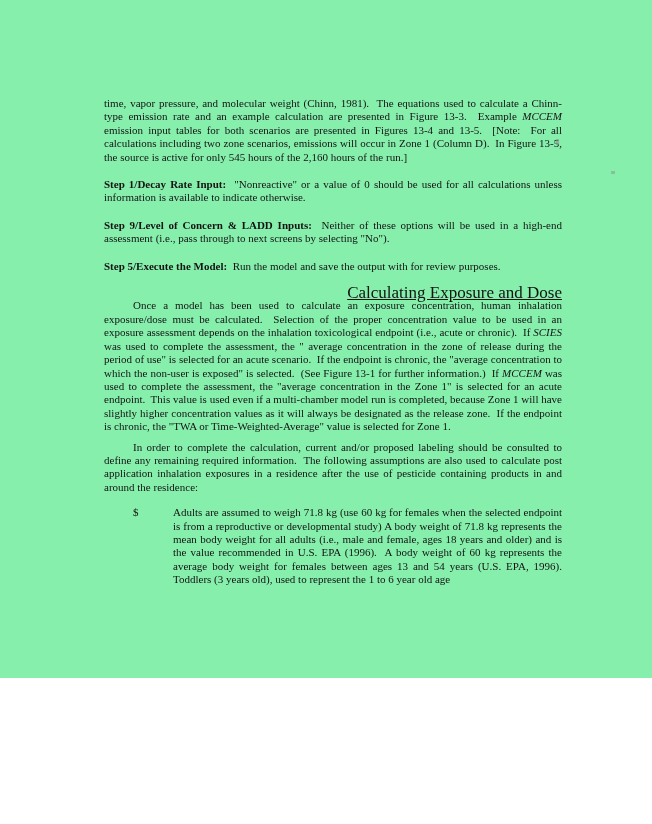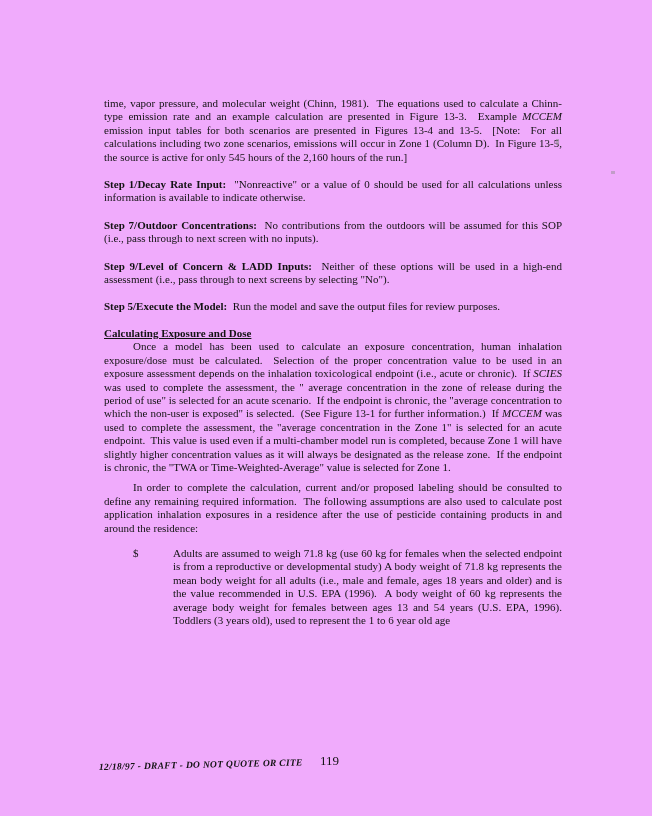--- a/index.html
+++ b/index.html
@@ -3,22 +3,22 @@
 <meta charset="utf-8">
 <style>
   html, body {
     margin: 0;
     padding: 0;
     background: #ffffff;
   }
   .page {
     position: relative;
     width: 652px;
-    height: 816px;
-    background: #f0abfc;
+    height: 678px;
+    background: #86efac;
     font-family: "Liberation Serif", serif;
     color: #131313;
     overflow: hidden;
   }
   .content {
     position: absolute;
     left: 104px;
     top: 97px;
     width: 458px;
     font-size: 11px;
@@ -26,24 +26,24 @@
   }
   .para {
     margin: 0;
     text-align: justify;
     white-space: pre-wrap;
   }
   .p-intro   { margin-top: 0; }
   .p-step    { margin-top: 14px; }
   .heading   {
     margin: 13px 0 0 0;
-    font-size: 11px;
-    font-weight: bold;
+    font-size: 17px;
+    font-weight: normal;
     text-decoration: underline;
-    text-align: left;
+    text-align: right;
     white-space: pre-wrap;
   }
   .p-once     { margin-top: 0; text-indent: 29px; }
   .p-labeling { margin-top: 7px; text-indent: 29px; }
   .bullet {
     margin-top: 12px;
     display: flex;
     padding-left: 29px;
   }
   .bullet .marker {
@@ -82,26 +82,25 @@
 </head>
 <body>
 
 <div class="page">
   <div class="content">
 
     <p class="para p-intro"><span>time, vapor pressure, and molecular weight (Chinn, 1981).  The equations used to calculate a Chinn-type emission rate and an example calculation are presented in Figure 13-3.  Example </span><span class="run-italic">MCCEM</span><span> emission input tables for both scenarios are presented in Figures 13-4 and 13-5.  [Note:  For all calculations including two zone scenarios, emissions will occur in Zone 1 (Column D).  In Figure 13-5, the source is active for only 545 hours of the 2,160 hours of the run.]</span></p>
 
     <p class="para p-step"><span class="run-bold">Step 1/Decay Rate Input:</span><span>  "Nonreactive" or a value of 0 should be used for all calculations unless information is available to indicate otherwise.</span></p>
 
-    <p class="para p-step"><span class="run-bold">Step 7/Outdoor Concentrations:</span><span>  No contributions from the outdoors will be assumed for this SOP (i.e., pass through to next screen with no inputs).</span></p>
 
 
     <p class="para p-step"><span class="run-bold">Step 9/Level of Concern &amp; LADD Inputs:</span><span>  Neither of these options will be used in a high-end assessment (i.e., pass through to next screens by selecting "No").</span></p>
 
-    <p class="para p-step"><span class="run-bold">Step 5/Execute the Model:</span><span>  Run the model and save the output files for review purposes.</span></p>
+    <p class="para p-step"><span class="run-bold">Step 5/Execute the Model:</span><span>  Run the model and save the output with for review purposes.</span></p>
 
     <h2 class="heading">Calculating Exposure and Dose</h2>
 
     <p class="para p-once"><span>Once a model has been used to calculate an exposure concentration, human inhalation exposure/dose must be calculated.  Selection of the proper concentration value to be used in an exposure assessment depends on the inhalation toxicological endpoint (i.e., acute or chronic).  If </span><span class="run-italic">SCIES</span><span> was used to complete the assessment, the " average concentration in the zone of release during the period of use" is selected for an acute scenario.  If the endpoint is chronic, the "average concentration to which the non-user is exposed" is selected.  (See Figure 13-1 for further information.)  If </span><span class="run-italic">MCCEM</span><span> was used to complete the assessment, the "average concentration in the Zone 1" is selected for an acute endpoint.  This value is used even if a multi-chamber model run is completed, because Zone 1 will have slightly higher concentration values as it will always be designated as the release zone.  If the endpoint is chronic, the "TWA or Time-Weighted-Average" value is selected for Zone 1.</span></p>
 
     <p class="para p-labeling"><span>In order to complete the calculation, current and/or proposed labeling should be consulted to define any remaining required information.  The following assumptions are also used to calculate post application inhalation exposures in a residence after the use of pesticide containing products in and around the residence:</span></p>
 
     <div class="bullet">
       <span class="marker">$</span>
       <span class="btext"><span>Adults are assumed to weigh 71.8 kg (use 60 kg for females when the selected endpoint is from a reproductive or developmental study) A body weight of 71.8 kg represents the mean body weight for all adults (i.e., male and female, ages 18 years and older) and is the value recommended in U.S. EPA (1996).  A body weight of 60 kg represents the average body weight for females between ages 13 and 54 years (U.S. EPA, 1996).  Toddlers (3 years old), used to represent the 1 to 6 year old age</span></span>

